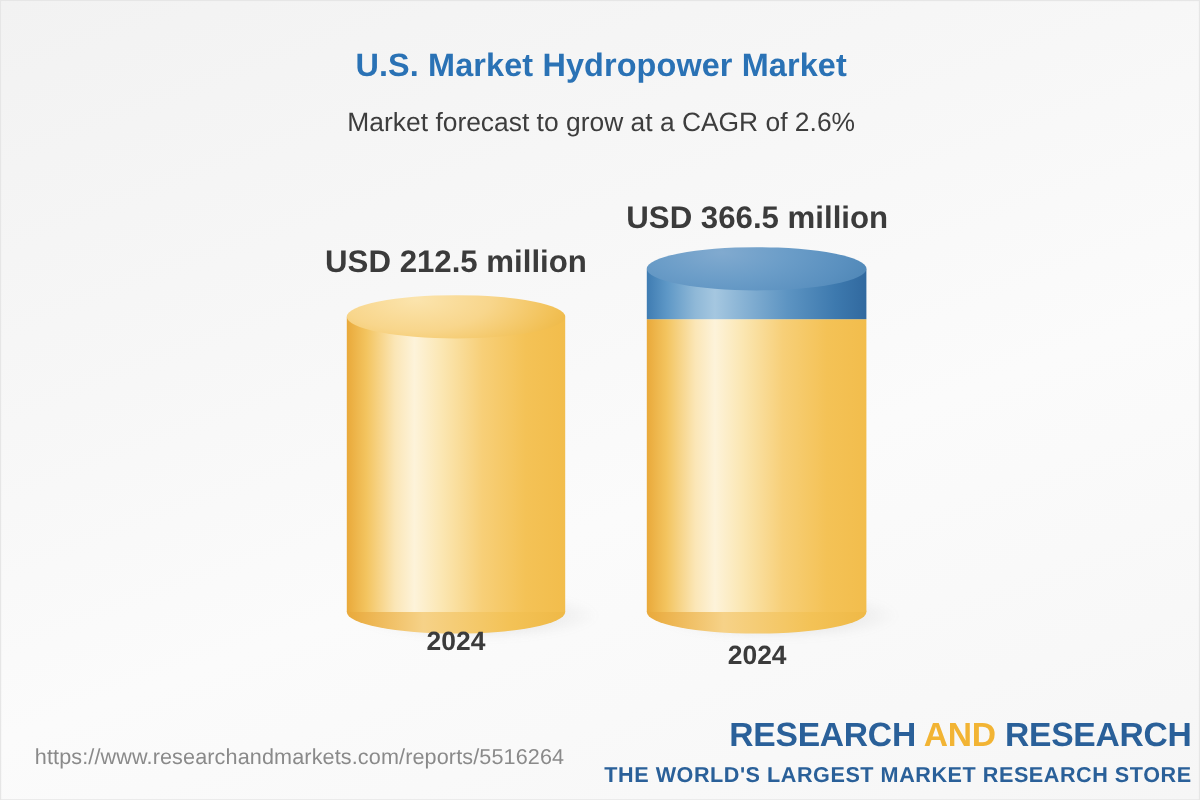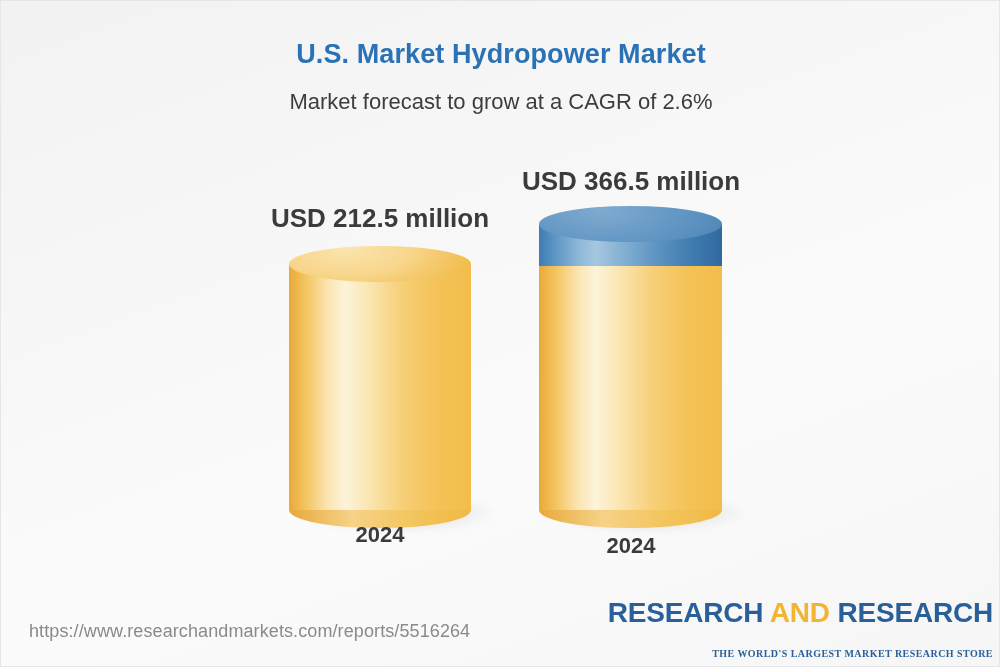--- a/index.html
+++ b/index.html
@@ -162,27 +162,26 @@
     font-weight: bold;
     color: #2a6099;
     letter-spacing: -0.2px;
     white-space: nowrap;
   }
   .logo-main .and {
     color: #f2b434;
     margin-top: 37px;
   }
   .logo-tag {
-    margin-top: 22px;
-    font-size: 10px;
+    margin-top: 10px;
+    font-size: 18px;
     font-weight: bold;
     color: #2a6099;
     letter-spacing: 0.45px;
     white-space: nowrap;
-    font-family: Liberation Serif, serif;
   }
 </style>
 </head>
 <body>
 
 <div class="canvas">
 
   <div class="title">U.S. Market Hydropower Market</div>
   <div class="subtitle">Market forecast to grow at a CAGR of 2.6%</div>
 

